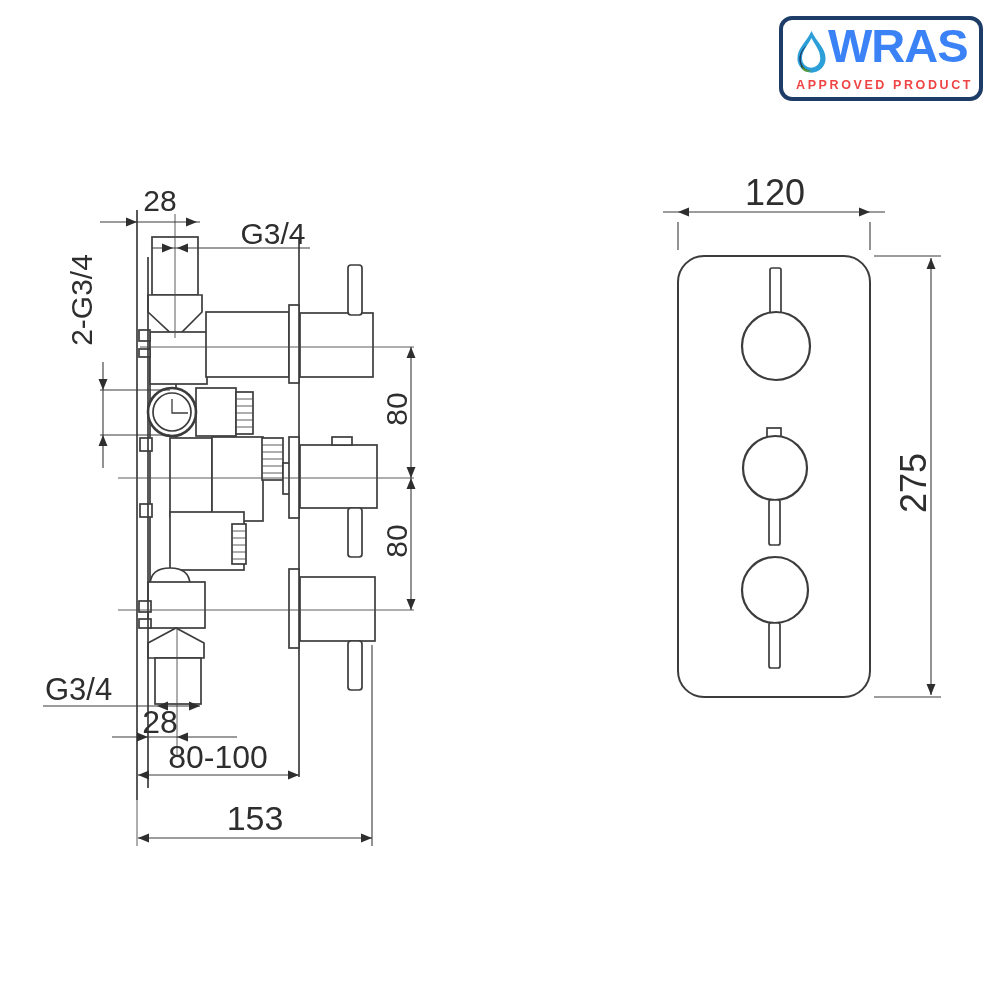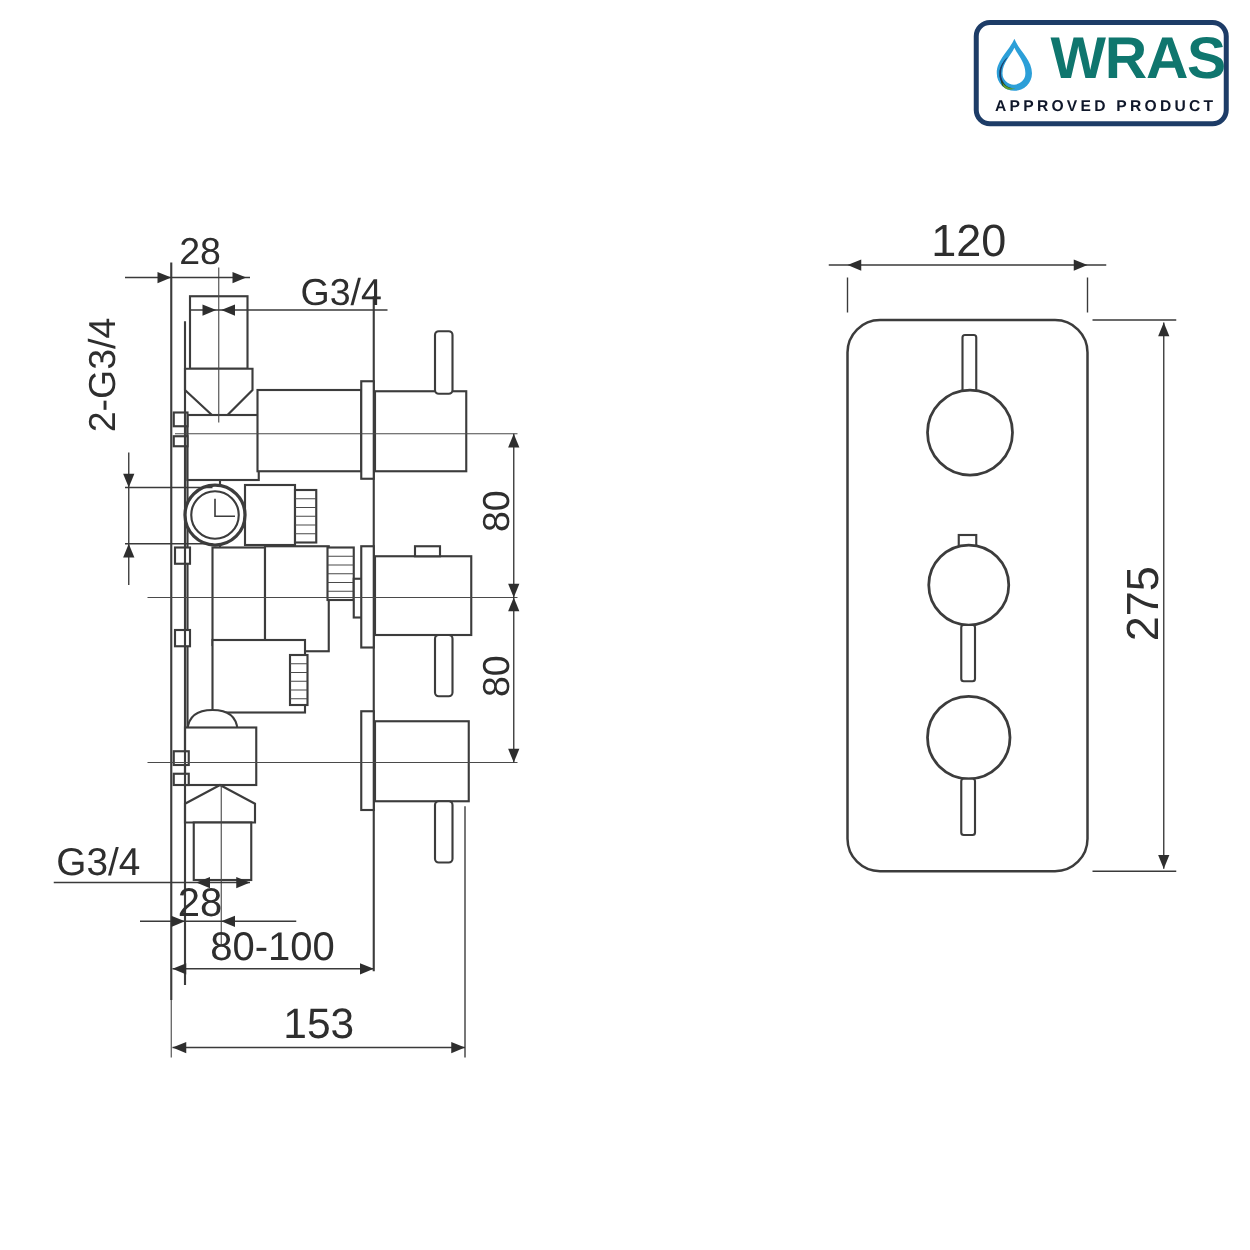--- a/index.html
+++ b/index.html
@@ -8,26 +8,26 @@
     font-family:"Liberation Sans",sans-serif;
   }
   
   .wras-badge{
     position:absolute;left:779px;top:16px;width:204px;height:85px;
     border:4px solid #1d3c67;border-radius:13px;background:#fff;box-sizing:border-box;
   }
   .wras-drop{position:absolute;left:13px;top:9px;width:31px;height:45px;}
   .wras-brand{
     position:absolute;left:45px;top:0px;width:152px;height:52px;
-    font-size:47px;font-weight:bold;color:#0f766e;letter-spacing:-1px;line-height:52px;
-    text-align:right;
+    font-size:47px;font-weight:bold;color:#3b82f6;letter-spacing:-1px;line-height:52px;
+    text-align:left;
   }
   .wras-sub{
     position:absolute;left:13px;top:58px;width:180px;
-    font-size:12.5px;font-weight:bold;color:#0f172a;letter-spacing:2.6px;white-space:nowrap;
+    font-size:12.5px;font-weight:bold;color:#ef4444;letter-spacing:2.6px;white-space:nowrap;
   }
   
   svg.draw{position:absolute;left:0;top:0;}
   .part{stroke:#3c3c3c;stroke-width:1.7;fill:#ffffff;}
   .part-nf{stroke:#3c3c3c;stroke-width:1.7;fill:none;}
   .thin{stroke:#4a4a4a;stroke-width:0.9;fill:none;}
   .dim{stroke:#3a3a3a;stroke-width:1.1;fill:none;}
   .ah{fill:#2e2e2e;stroke:none;}
   text.dimtxt{fill:#2e2e2e;}
 </style>

